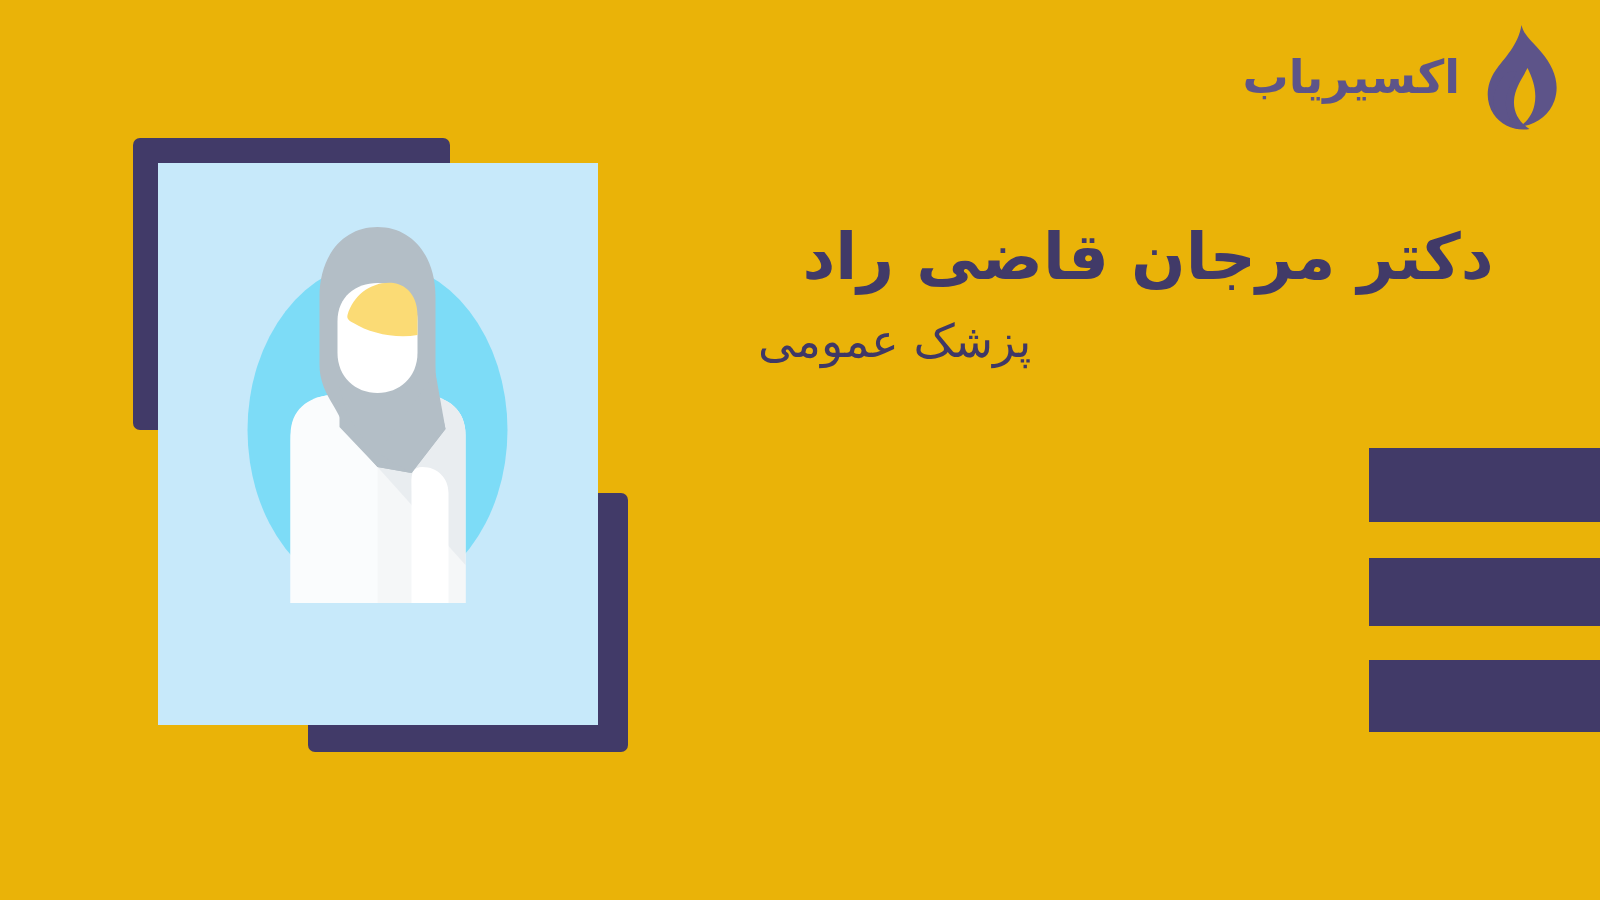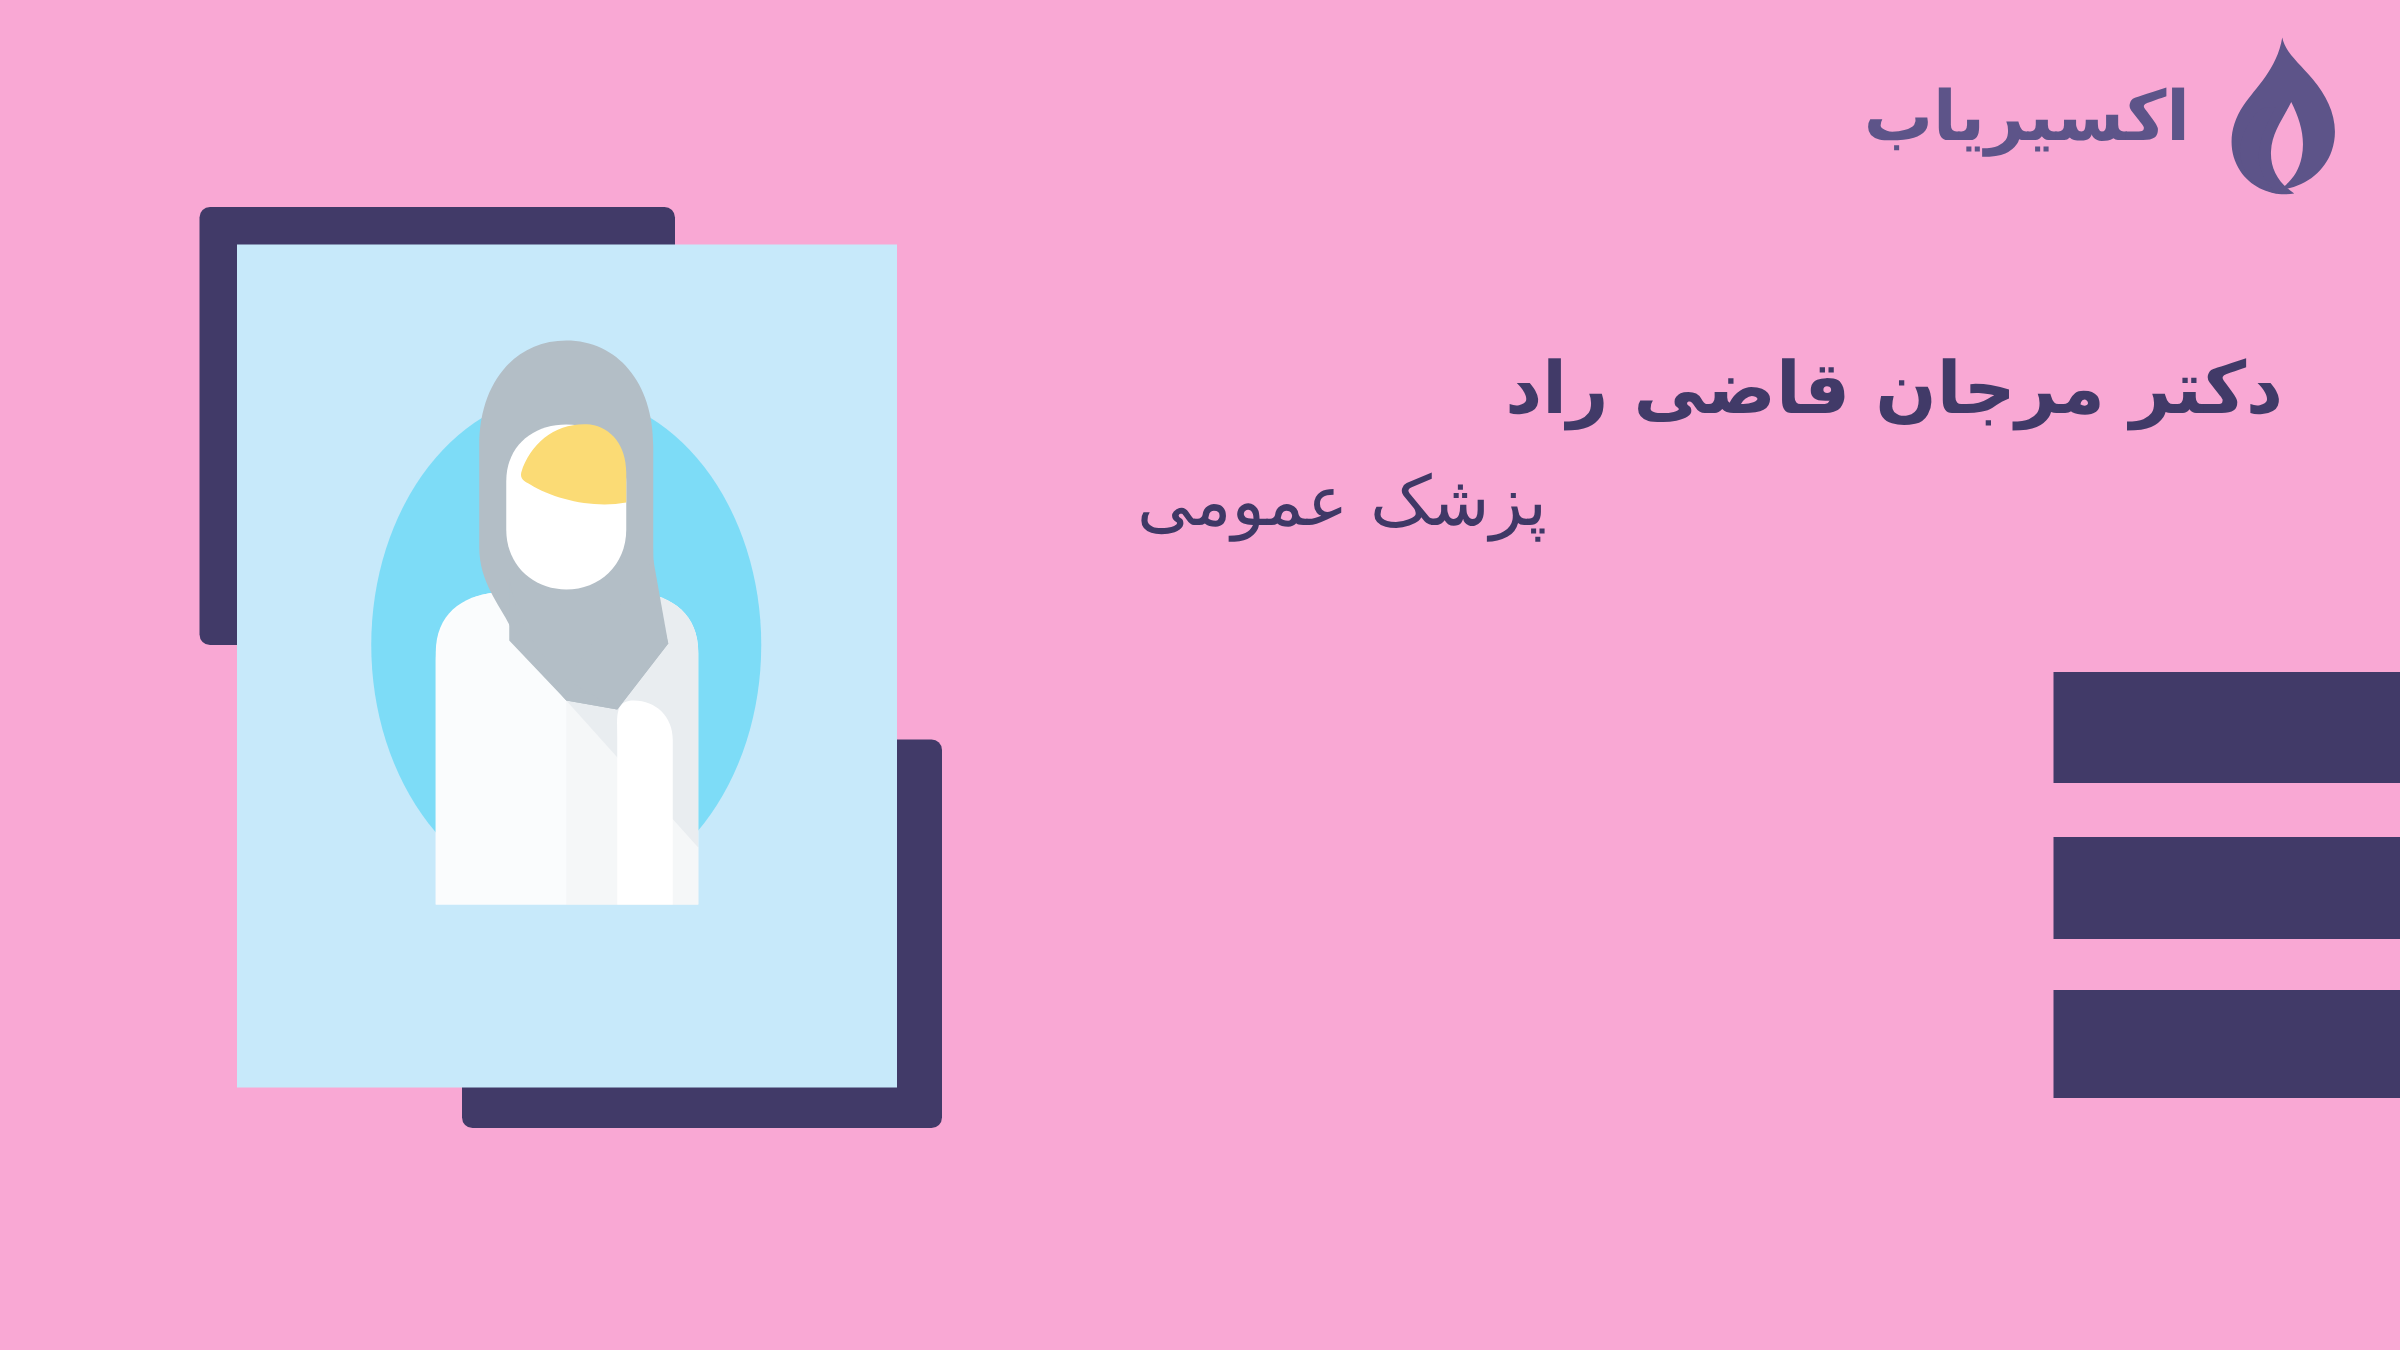--- a/index.html
+++ b/index.html
@@ -11,21 +11,21 @@
     width: 1600px;
     height: 900px;
     overflow: hidden;
     font-family: "DejaVu Sans", "Liberation Sans", sans-serif;
   }
 
   .canvas {
     position: relative;
     width: 1600px;
     height: 900px;
-    background: #f9a8d4;
+    background: #eab308;
     overflow: hidden;
   }
 
   
   .brand {
     position: absolute;
     top: 22px;
     right: 40px;
     display: flex;
     flex-direction: row;
@@ -52,26 +52,26 @@
   
   .headline {
     position: absolute;
     top: 214px;
     right: 62px;
     width: 780px;
     text-align: left;
     direction: rtl;
   }
   .doctor-name {
-    margin: 16px;
-    font-size: 48px;
+    margin: 4px;
+    font-size: 64px;
     font-weight: 700;
     color: #413a68;
     line-height: 1.22;
-    text-align: right;
+    text-align: center;
     white-space: nowrap;
     font-family: "DejaVu Sans", "Liberation Sans", sans-serif;
   }
   .doctor-specialty {
     margin: 18px 0 0 0;
     font-size: 46px;
     font-weight: 400;
     color: #3f3866;
     line-height: 1.2;
     text-align: left;

